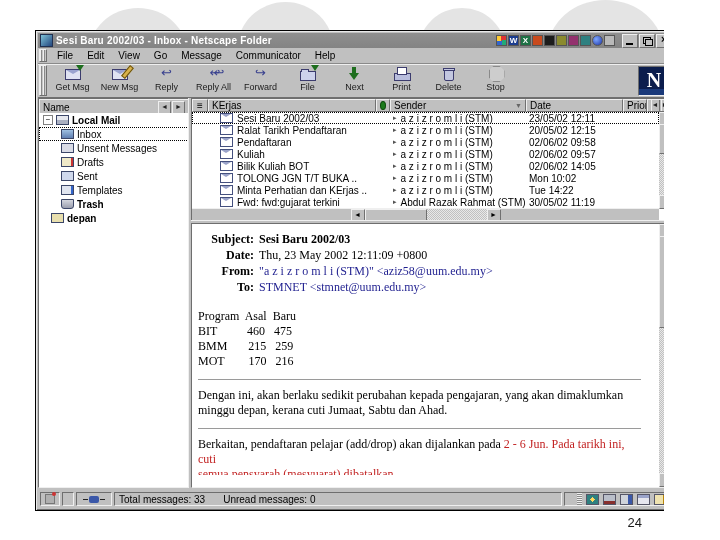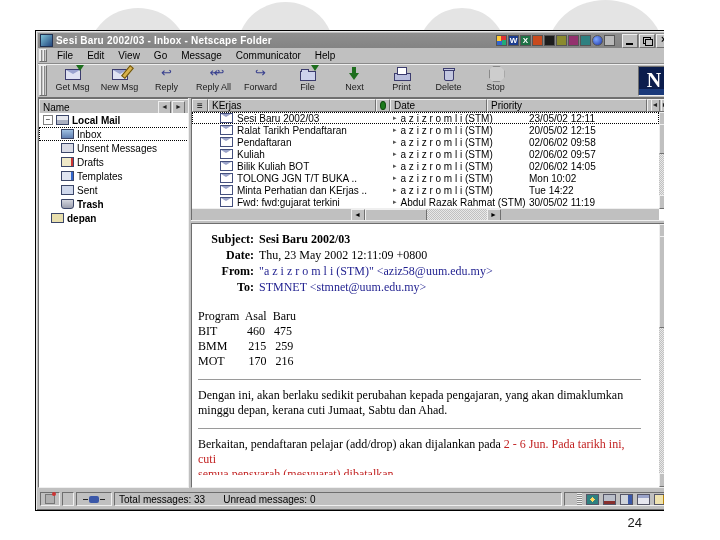--- a/index.html
+++ b/index.html
@@ -301,26 +301,26 @@
           </div>
           <div class="titem lvl1">
             <span class="tico t-unsent"></span>
             <span class="tname">Unsent Messages</span>
           </div>
           <div class="titem lvl1">
             <span class="tico t-drafts"></span>
             <span class="tname">Drafts</span>
           </div>
           <div class="titem lvl1">
+            <span class="tico t-sent"></span>
+            <span class="tname">Sent</span>
+          </div>
+          <div class="titem lvl1">
             <span class="tico t-templates"></span>
             <span class="tname">Templates</span>
-          </div>
-          <div class="titem lvl1">
-            <span class="tico t-sent"></span>
-            <span class="tname">Sent</span>
           </div>
           <div class="titem lvl1">
             <span class="tico t-trash"></span>
             <span class="tname b">Trash</span>
           </div>
           <div class="titem" style="padding-left:12px;">
             <span class="tico t-news"></span>
             <span class="tname b">depan</span>
           </div>
         </div>
@@ -329,20 +329,24 @@
       <div class="vsplit"></div>
 
       <div class="list-pane sunken">
         <div class="list-hdr">
           <span class="hcell hamb bevel-out"></span>
           <span class="hcell bevel-out" style="width:168px;">
             <span>KErjas</span>
           </span>
           <span class="hcell bevel-out" style="width:14px;justify-content:center;">
             <span class="gdot"></span>
+          </span>
+          <span class="hcell bevel-out" style="width:136px;">
+            <span>Sender</span>
+            <span class="sort-tri">▼</span>
           </span>
           <span class="hcell bevel-out" style="width:97px;">
             <span>Date</span>
           </span>
           <span class="hcell bevel-out" style="flex:1;">
             <span>Priority</span>
           </span>
           <span class="hcell bevel-out" style="width:26px;justify-content:center;gap:1px;">
             <span class="cnav bevel-out">◄</span>
             <span class="cnav bevel-out">►</span>

